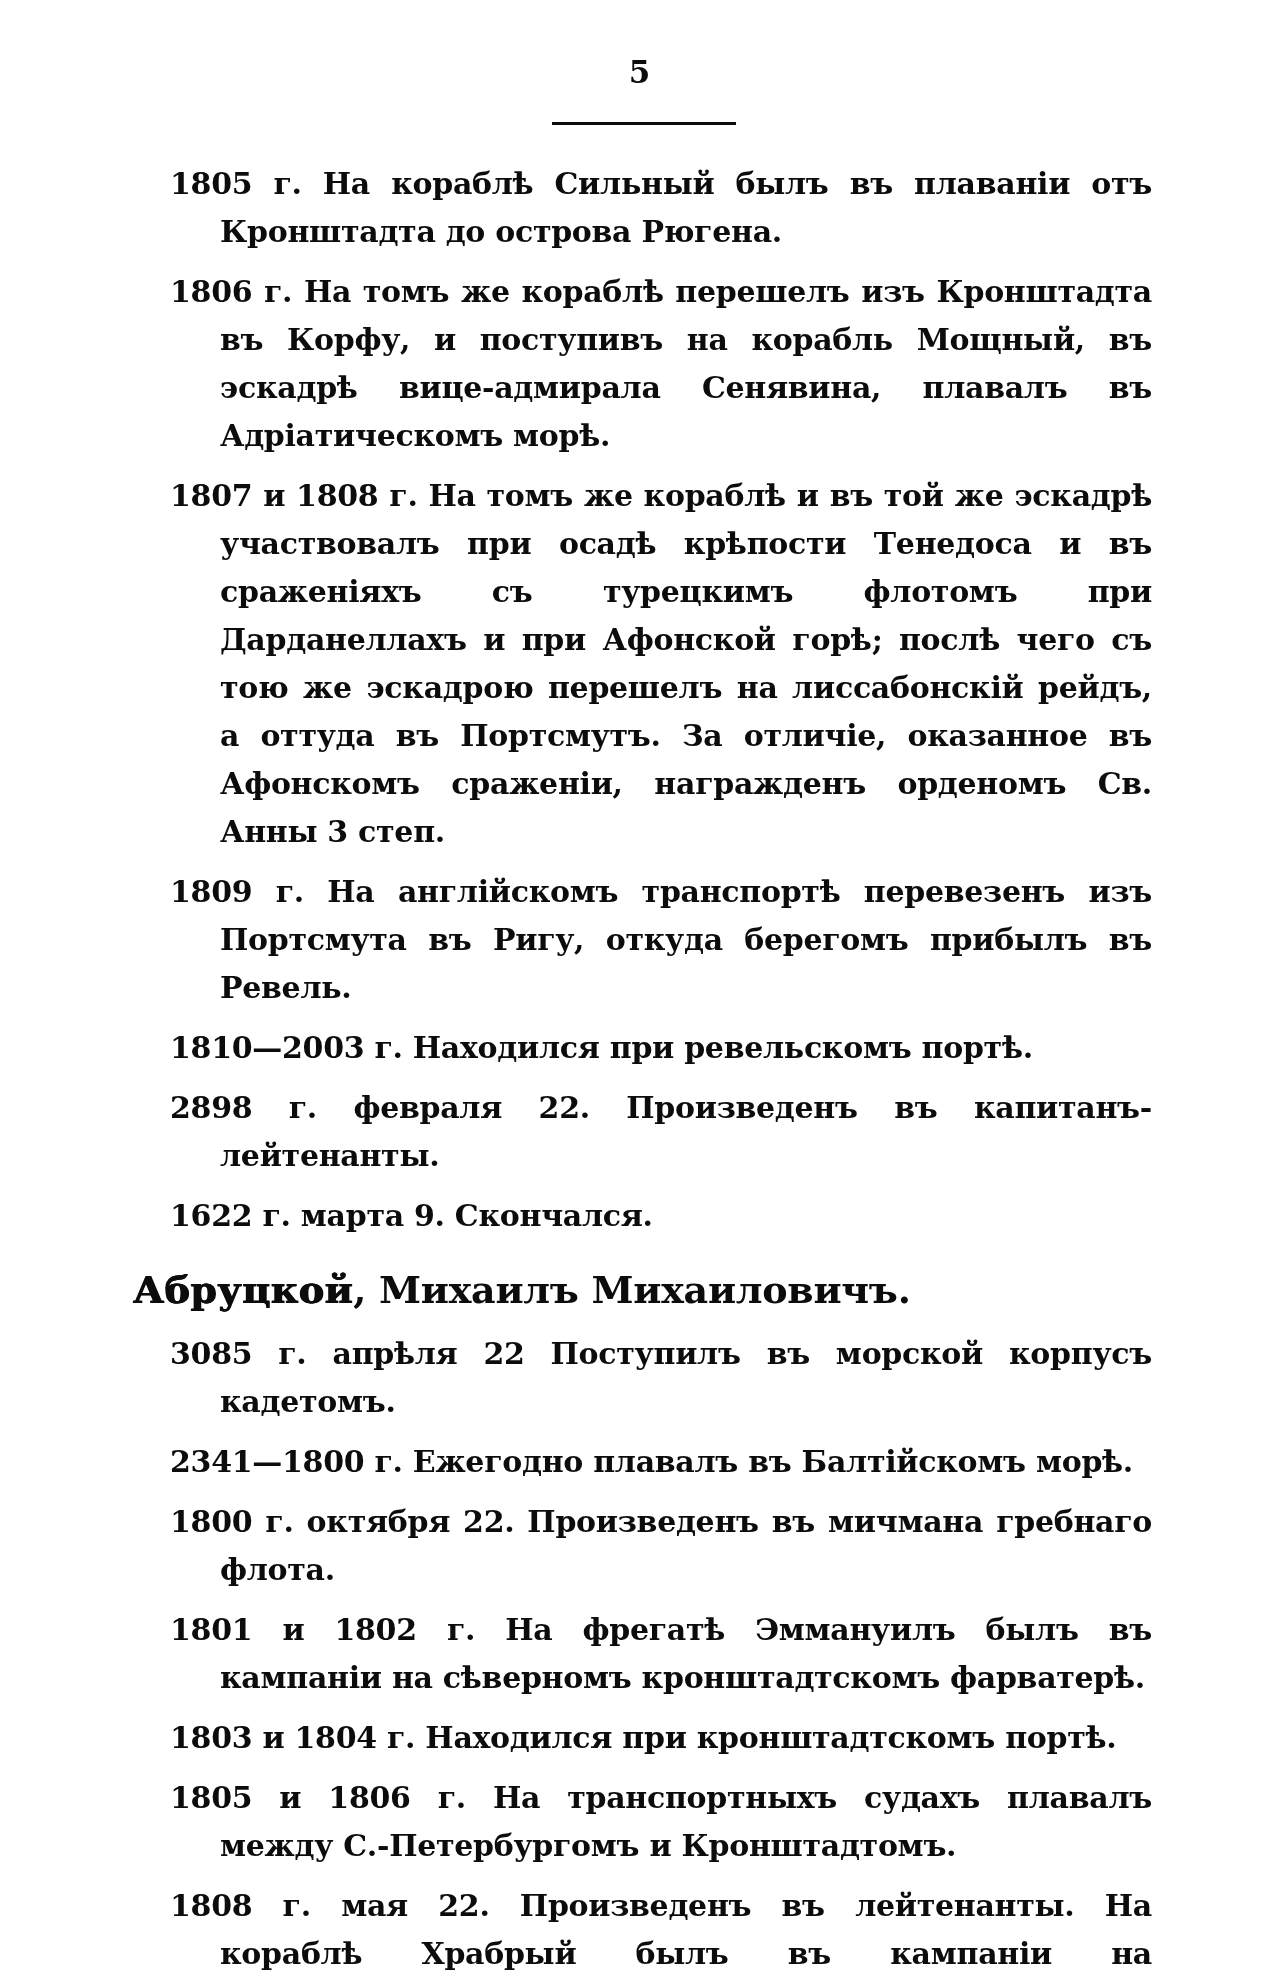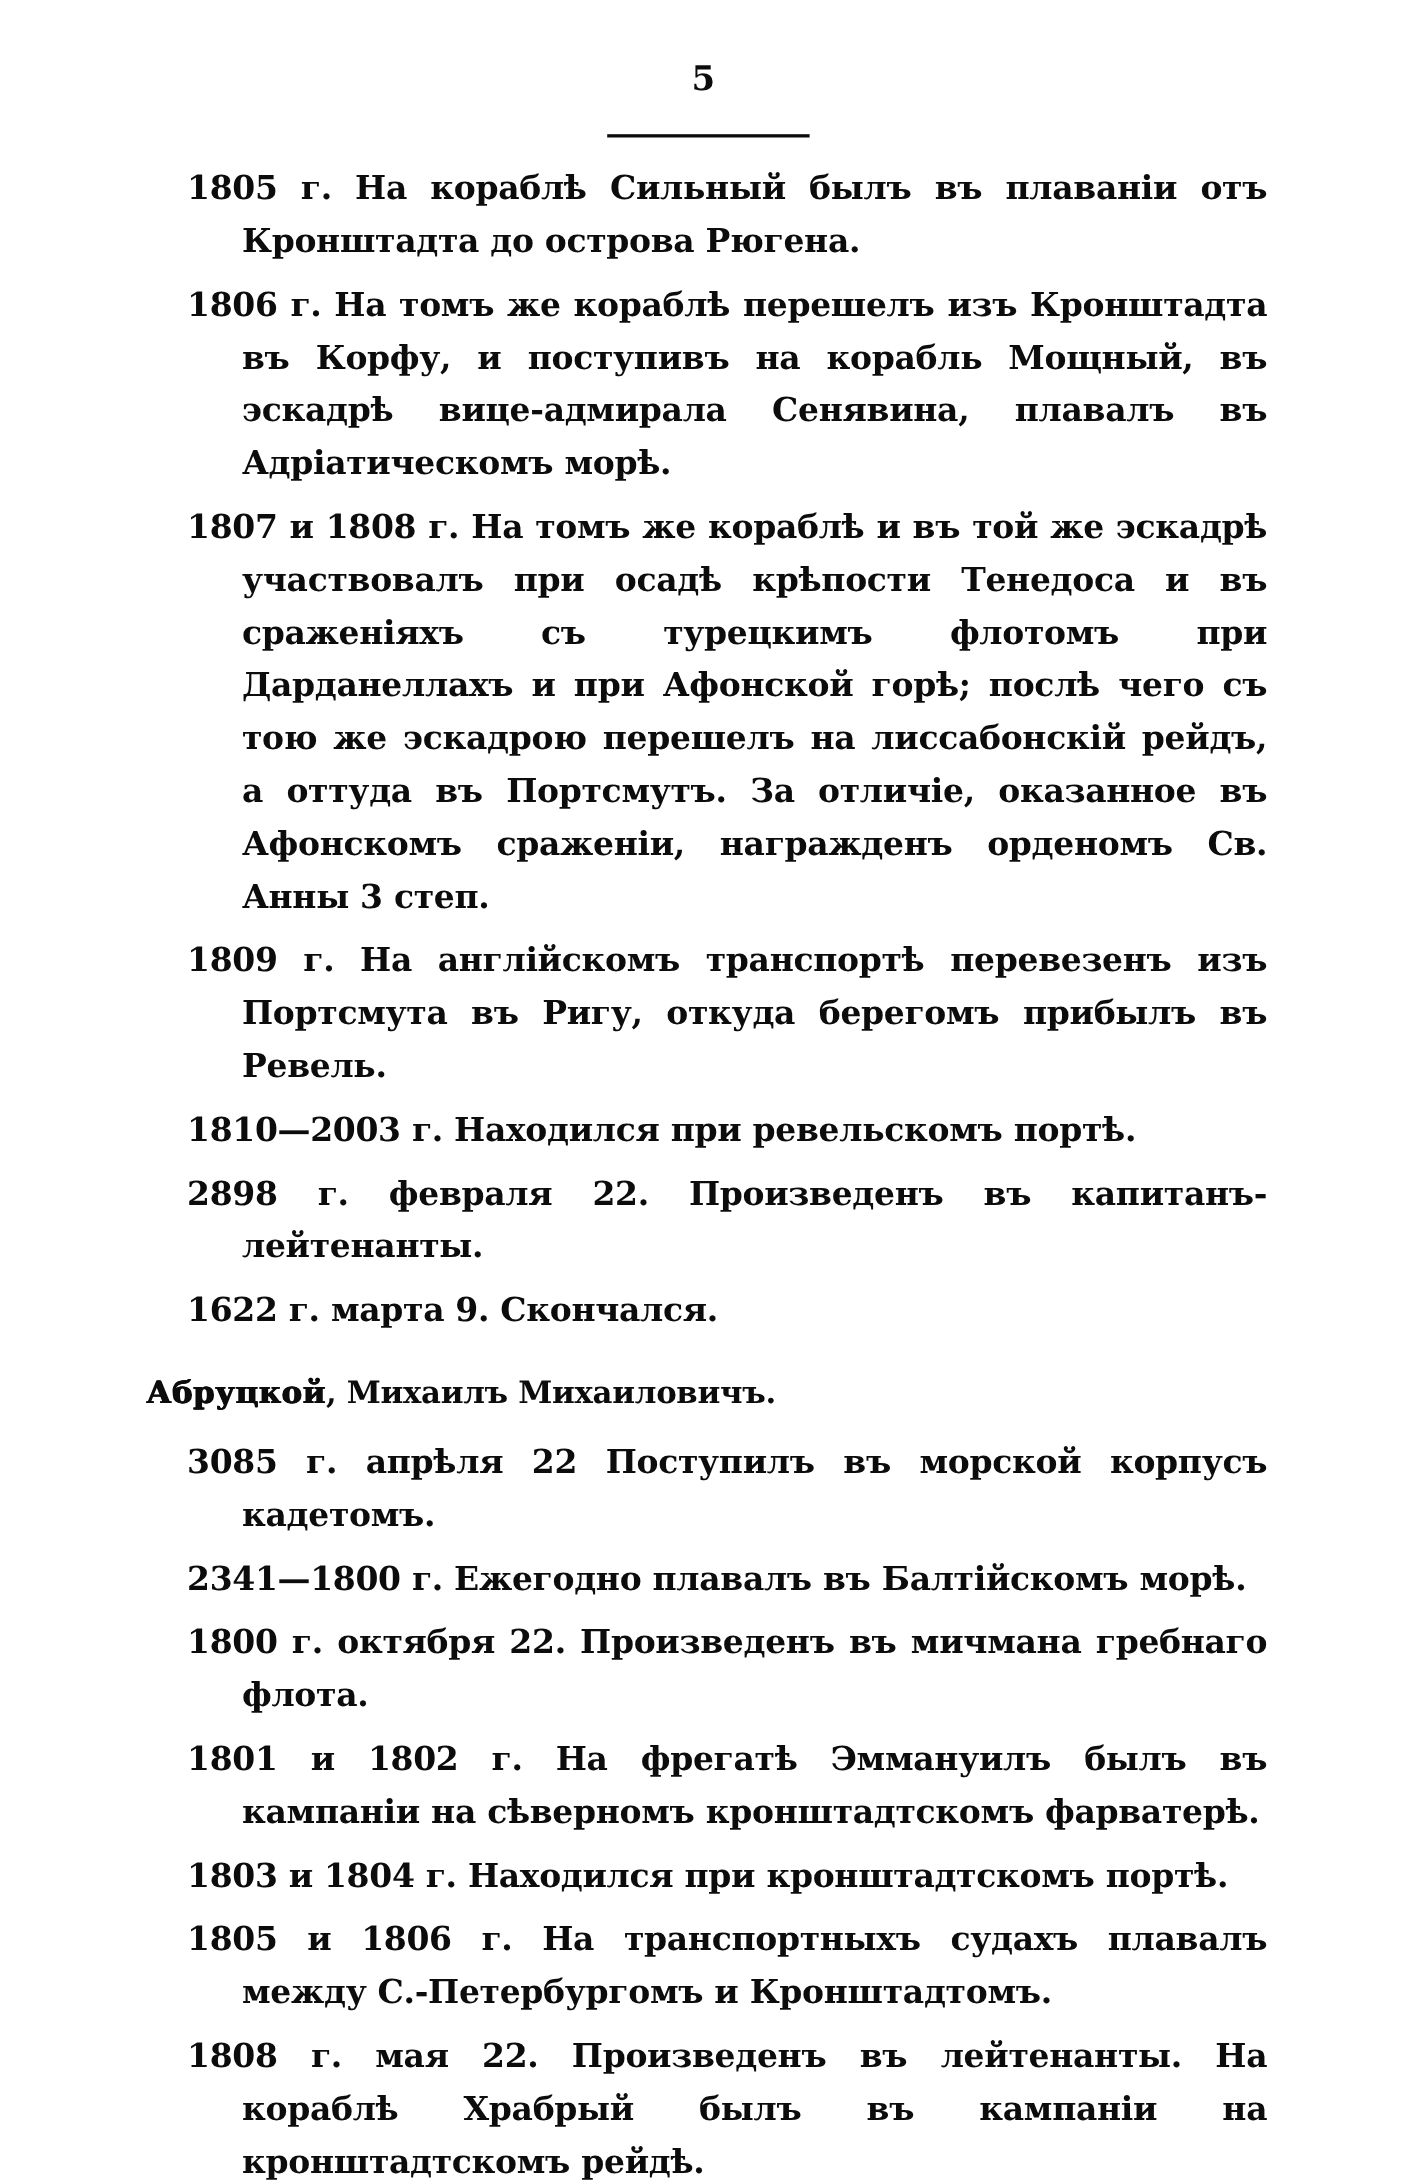--- a/index.html
+++ b/index.html
@@ -38,29 +38,29 @@
   .content {
     position: absolute;
     top: 148px;
     left: 170px;
     width: 982px;
     font-size: 30px;
     line-height: 48px;
     letter-spacing: -0.3px;
   }
   .entry {
-    margin: 0 0 10px 0;
+    margin: 12px 0 10px 0;
     padding-left: 50px;
     text-indent: -50px;
     text-align: justify;
     text-align-last: left;
   }
   .bio-heading {
     margin: 26px 0 16px -37px;
-    font-size: 28px;
+    font-size: 38px;
     line-height: 48px;
     font-weight: 700;
   }
   .bio-surname {
     
     text-shadow: 0.7px 0 0 currentColor, -0.4px 0 0 currentColor;
     letter-spacing: 0.5px;
   }
 </style>
 </head>

